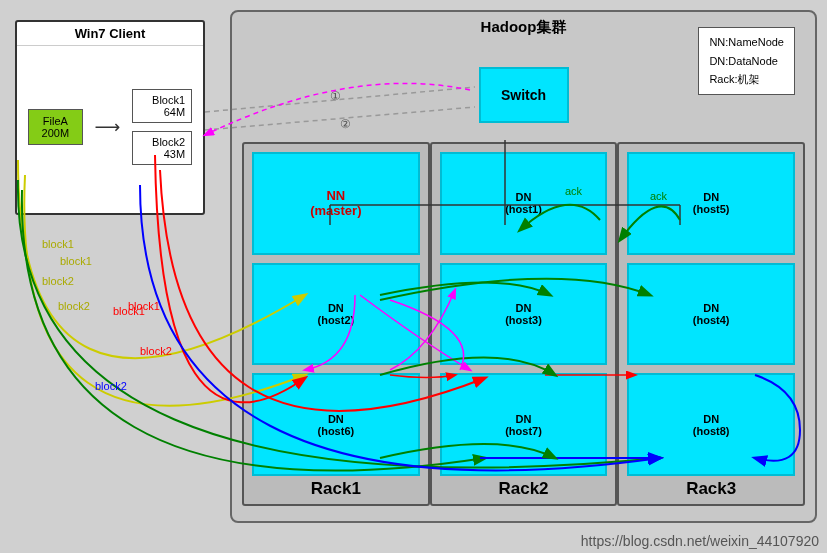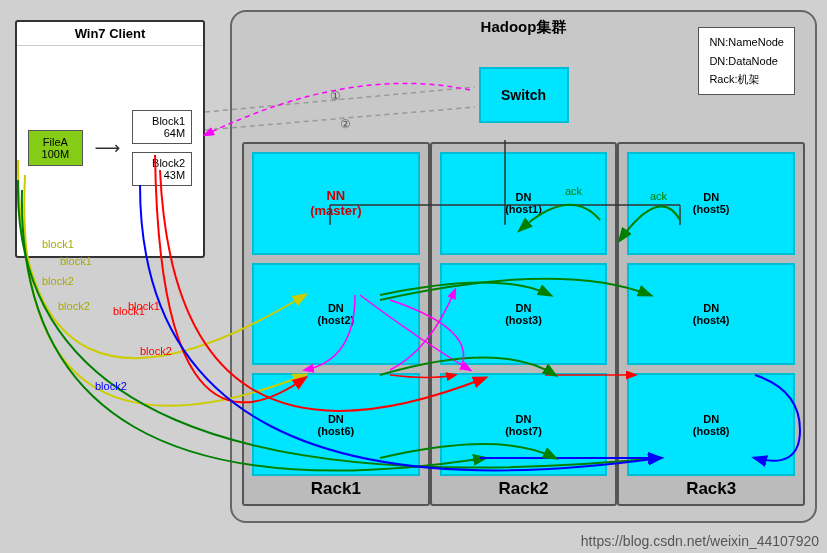--- a/index.html
+++ b/index.html
@@ -18,21 +18,21 @@
       position: relative;
       background: #d0d0d0;
     }
 
     
     .win7-client {
       position: absolute;
       left: 15px;
       top: 20px;
       width: 190px;
-      height: 238px;
+      height: 195px;
       border: 2px solid #333;
       background: white;
       border-radius: 3px;
     }
     .win7-title {
       text-align: center;
       font-size: 13px;
       font-weight: bold;
       color: #000;
       padding: 4px 0;
@@ -78,21 +78,21 @@
 
     
     .hadoop-cluster {
       position: absolute;
       left: 230px;
       top: 10px;
       right: 10px;
       bottom: 30px;
       border: 2px solid #666;
       background: #c8c8c8;
-      border-radius: 16px;
+      border-radius: 8px;
     }
     .hadoop-title {
       text-align: center;
       font-size: 15px;
       font-weight: bold;
       color: #000;
       padding: 6px 0;
     }
 
     
@@ -195,21 +195,21 @@
 </head>
 <body>
 
 <div class="main-container">
 
   <div class="win7-client">
     <div class="win7-title">Win7 Client</div>
     <div class="win7-body">
       <div class="file-box">
         <span>FileA</span>
-        <span>100M</span>
+        <span>200M</span>
       </div>
       <div class="arrow-right">⟶</div>
       <div class="blocks-container">
         <div class="block-box">
           <span>Block1</span>
           <span>64M</span>
         </div>
         <div class="block-box">
           <span>Block2</span>
           <span>43M</span>

